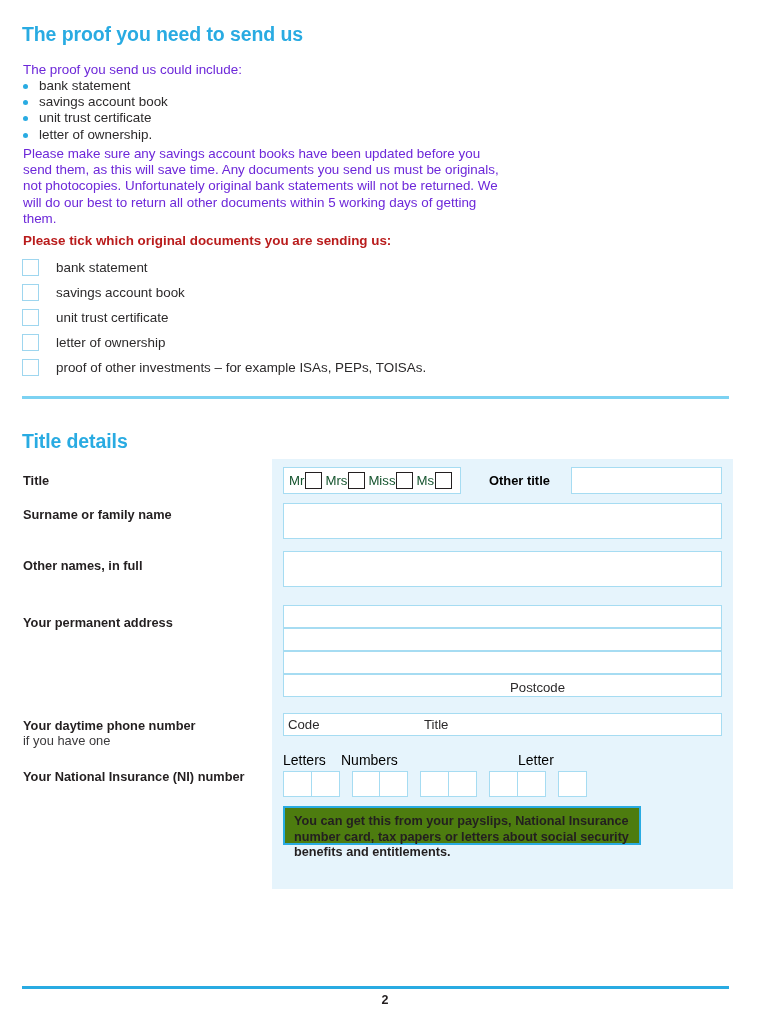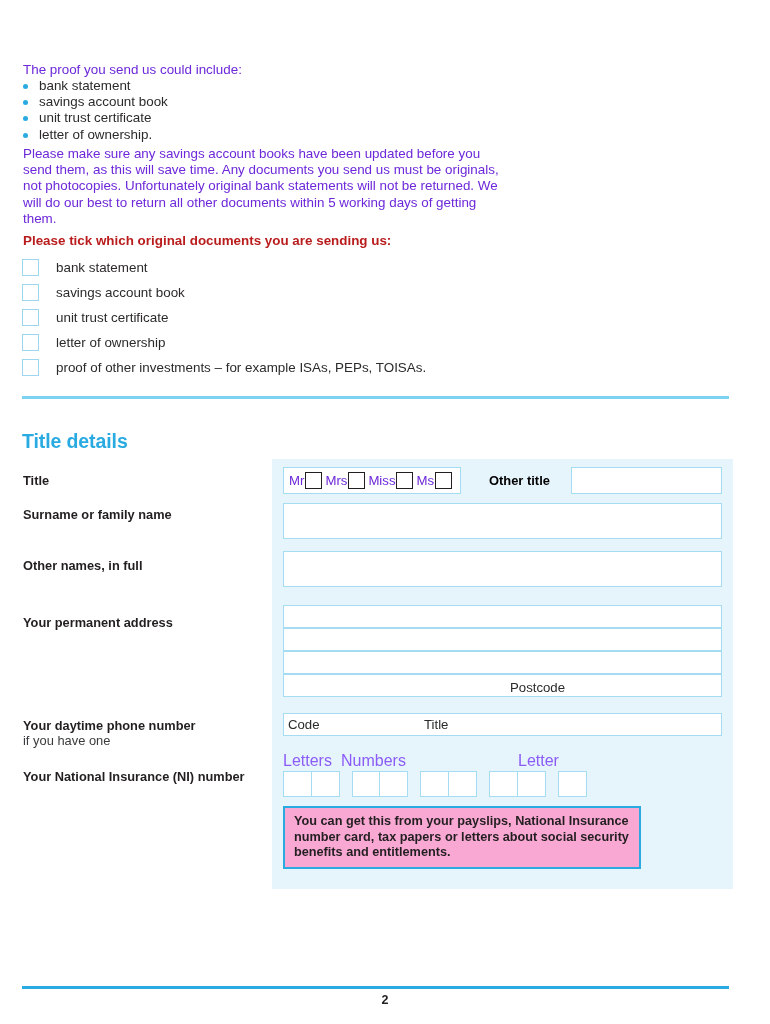--- a/index.html
+++ b/index.html
@@ -175,21 +175,21 @@
     display: flex;
     align-items: center;
     padding: 0 5px;
   }
   .title-opt {
     display: flex;
     align-items: center;
   }
   .title-opt .t-label {
     font-size: 13.2px;
-    color: #6d28d9;
+    color: #14532d;
   }
   .title-opt .t-box {
     width: 17px;
     height: 17px;
     border: 1.6px solid #231f20;
     background: #ffffff;
     box-sizing: border-box;
     margin-left: 1px;
     margin-right: 3px;
   }
@@ -249,22 +249,22 @@
     left: 424px;
     top: 717px;
     font-size: 13.2px;
     color: #2c2a2b;
   }
 
   
   .ni-col-label {
     position: absolute;
     top: 752px;
-    font-size: 16px;
-    color: #8b5cf6;
+    font-size: 14px;
+    color: #000000;
   }
   #ni-label-letters { left: 283px; }
   #ni-label-numbers { left: 341px; }
   #ni-label-letter  { left: 518px; }
 
   #ni-boxes {
     position: absolute;
     left: 283px;
     top: 771px;
     display: flex;
@@ -281,22 +281,22 @@
     box-sizing: border-box;
     margin-left: -1.3px;
   }
   .ni-cell:first-child { margin-left: 0; }
 
   #ni-info-box {
     position: absolute;
     left: 283px;
     top: 806px;
     width: 358px;
-    height: 63px;
-    background: #f9a8d4;
+    height: 39px;
+    background: #4d7c0f;
     border: 2px solid #29abe2;
     box-sizing: border-box;
     padding: 6px 9px 0 9px;
   }
   #ni-info-text {
     font-size: 12.7px;
     font-weight: bold;
     line-height: 15.6px;
     color: #231f20;
   }
@@ -311,20 +311,21 @@
     font-size: 12.5px;
     font-weight: bold;
     color: #231f20;
   }
 </style>
 </head>
 <body>
 
 <div class="page">
 
+  <h1 class="section-heading" id="heading-proof">The proof you need to send us</h1>
 
   <div class="body-text" id="intro-line">The proof you send us could include:</div>
 
   <ul class="bullet-list">
     <li>bank statement</li>
     <li>savings account book</li>
     <li>unit trust certificate</li>
     <li>letter of ownership.</li>
   </ul>
 

